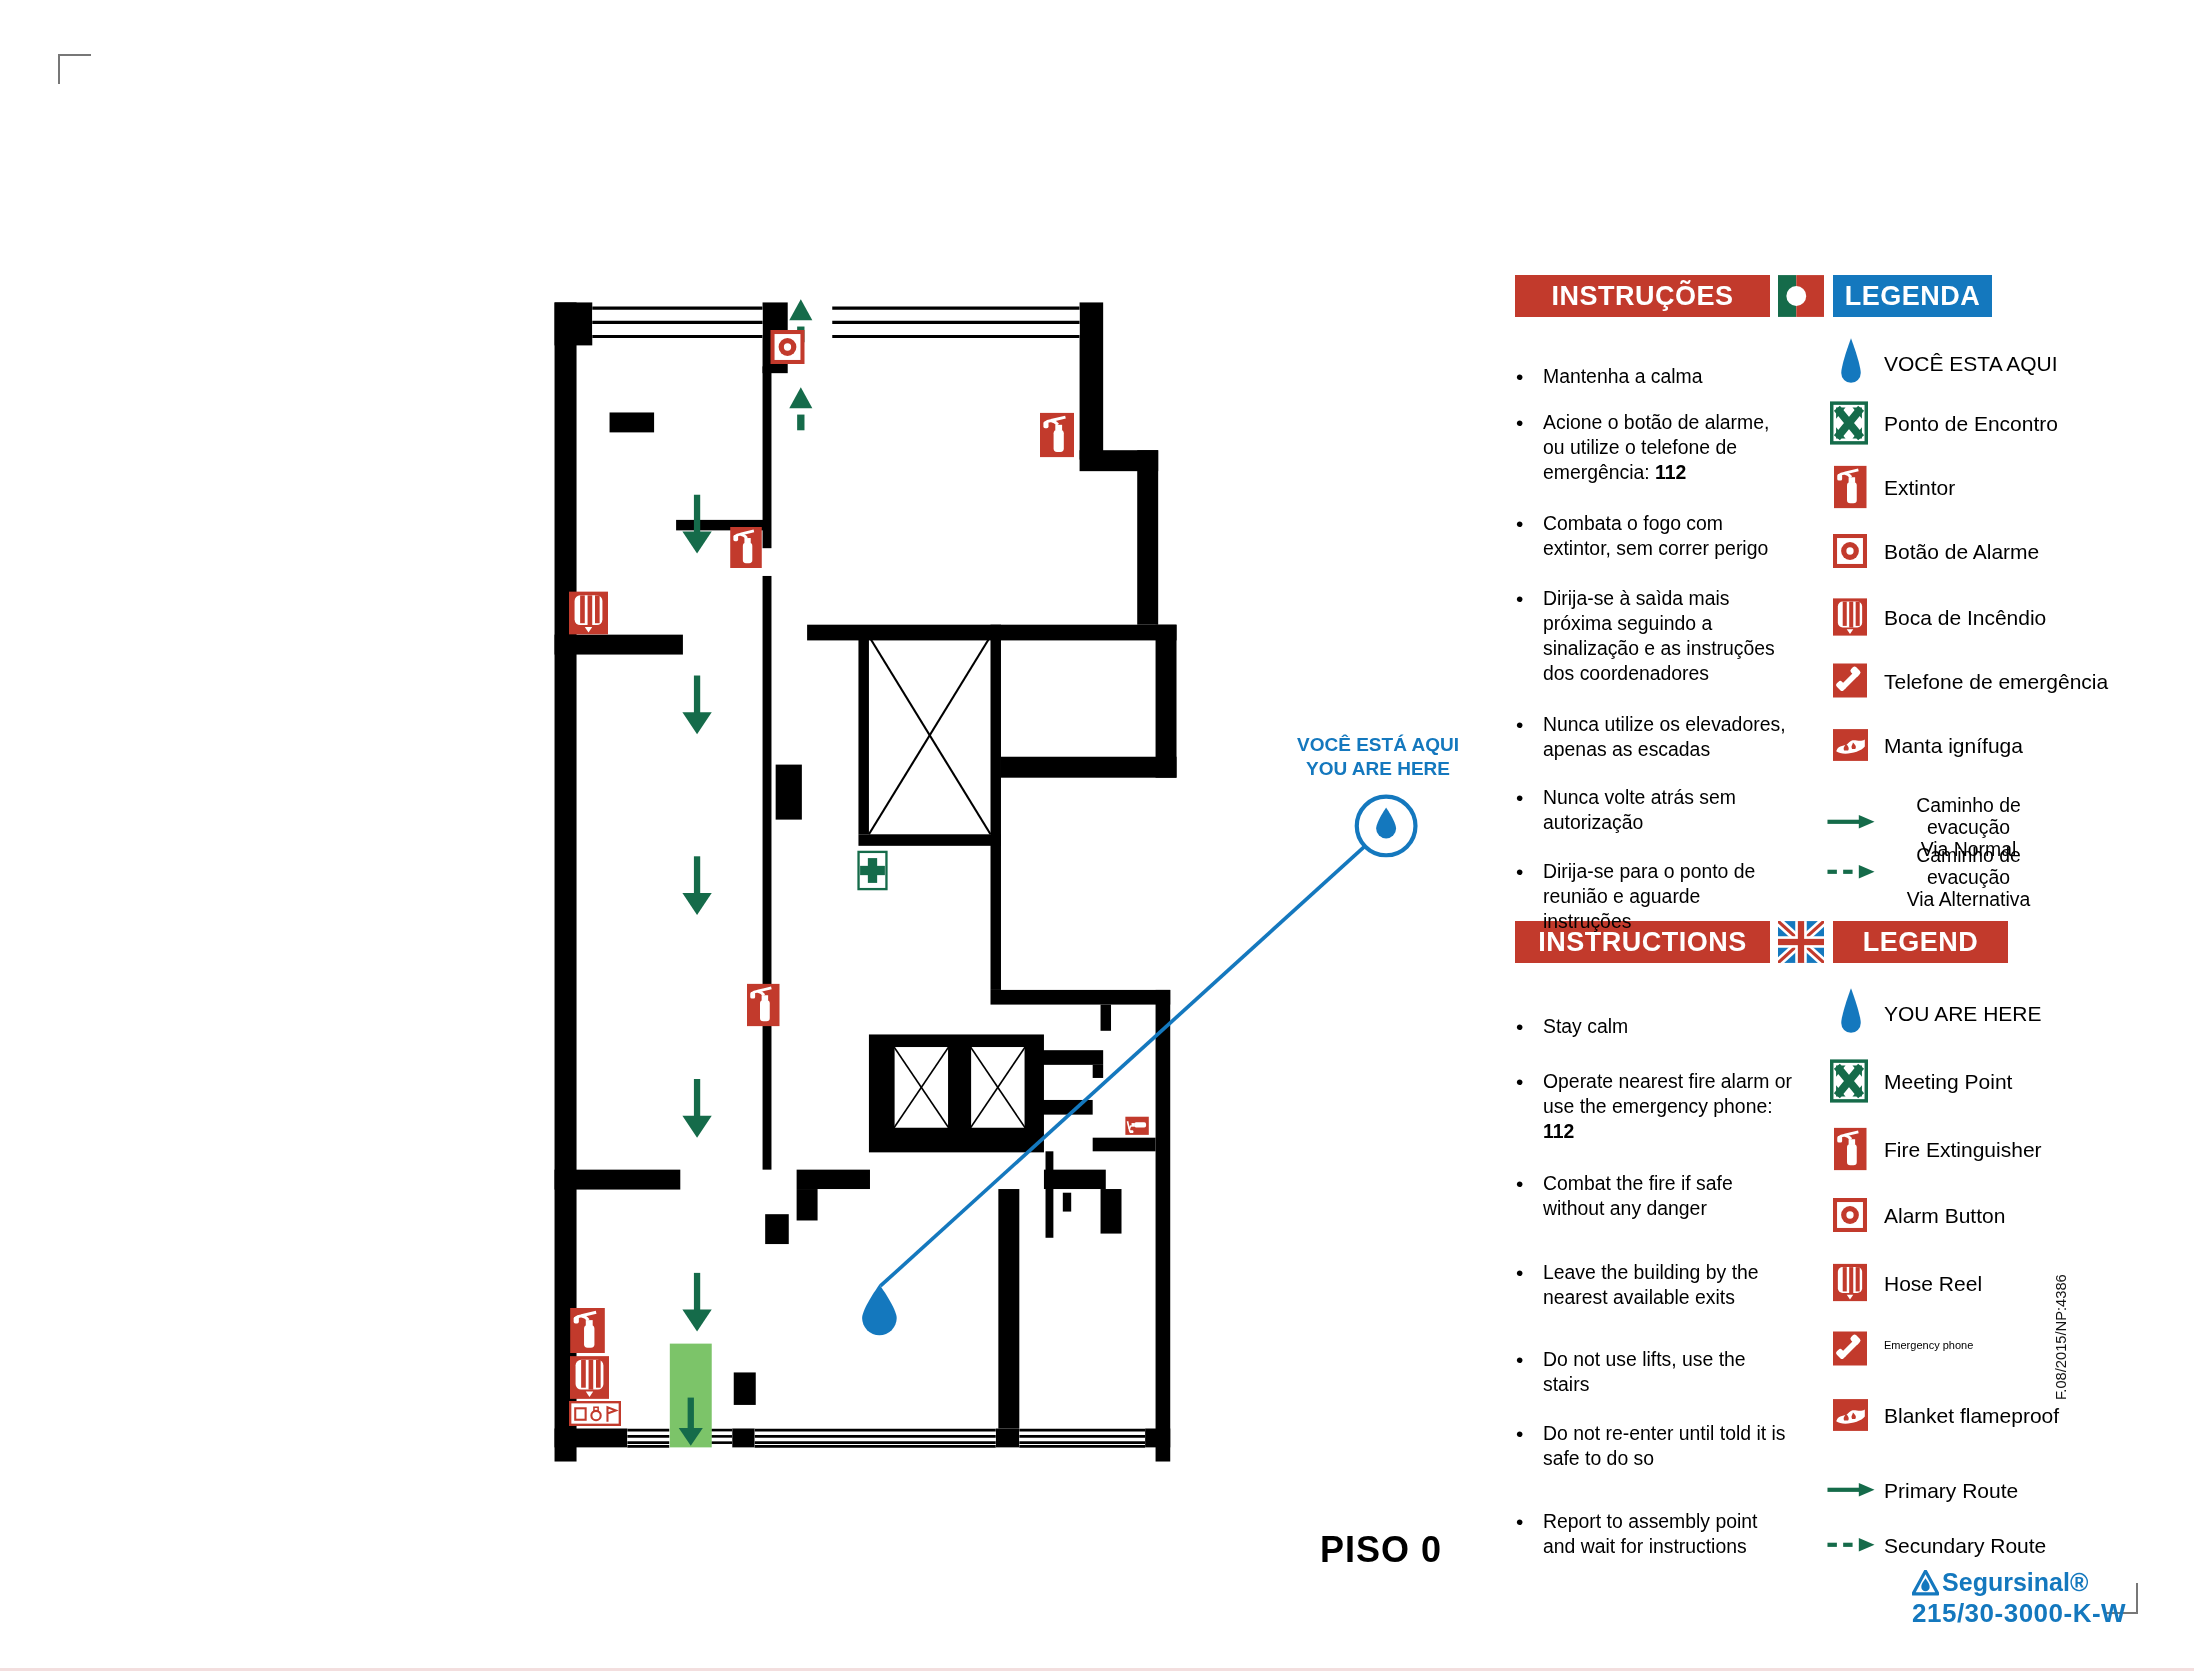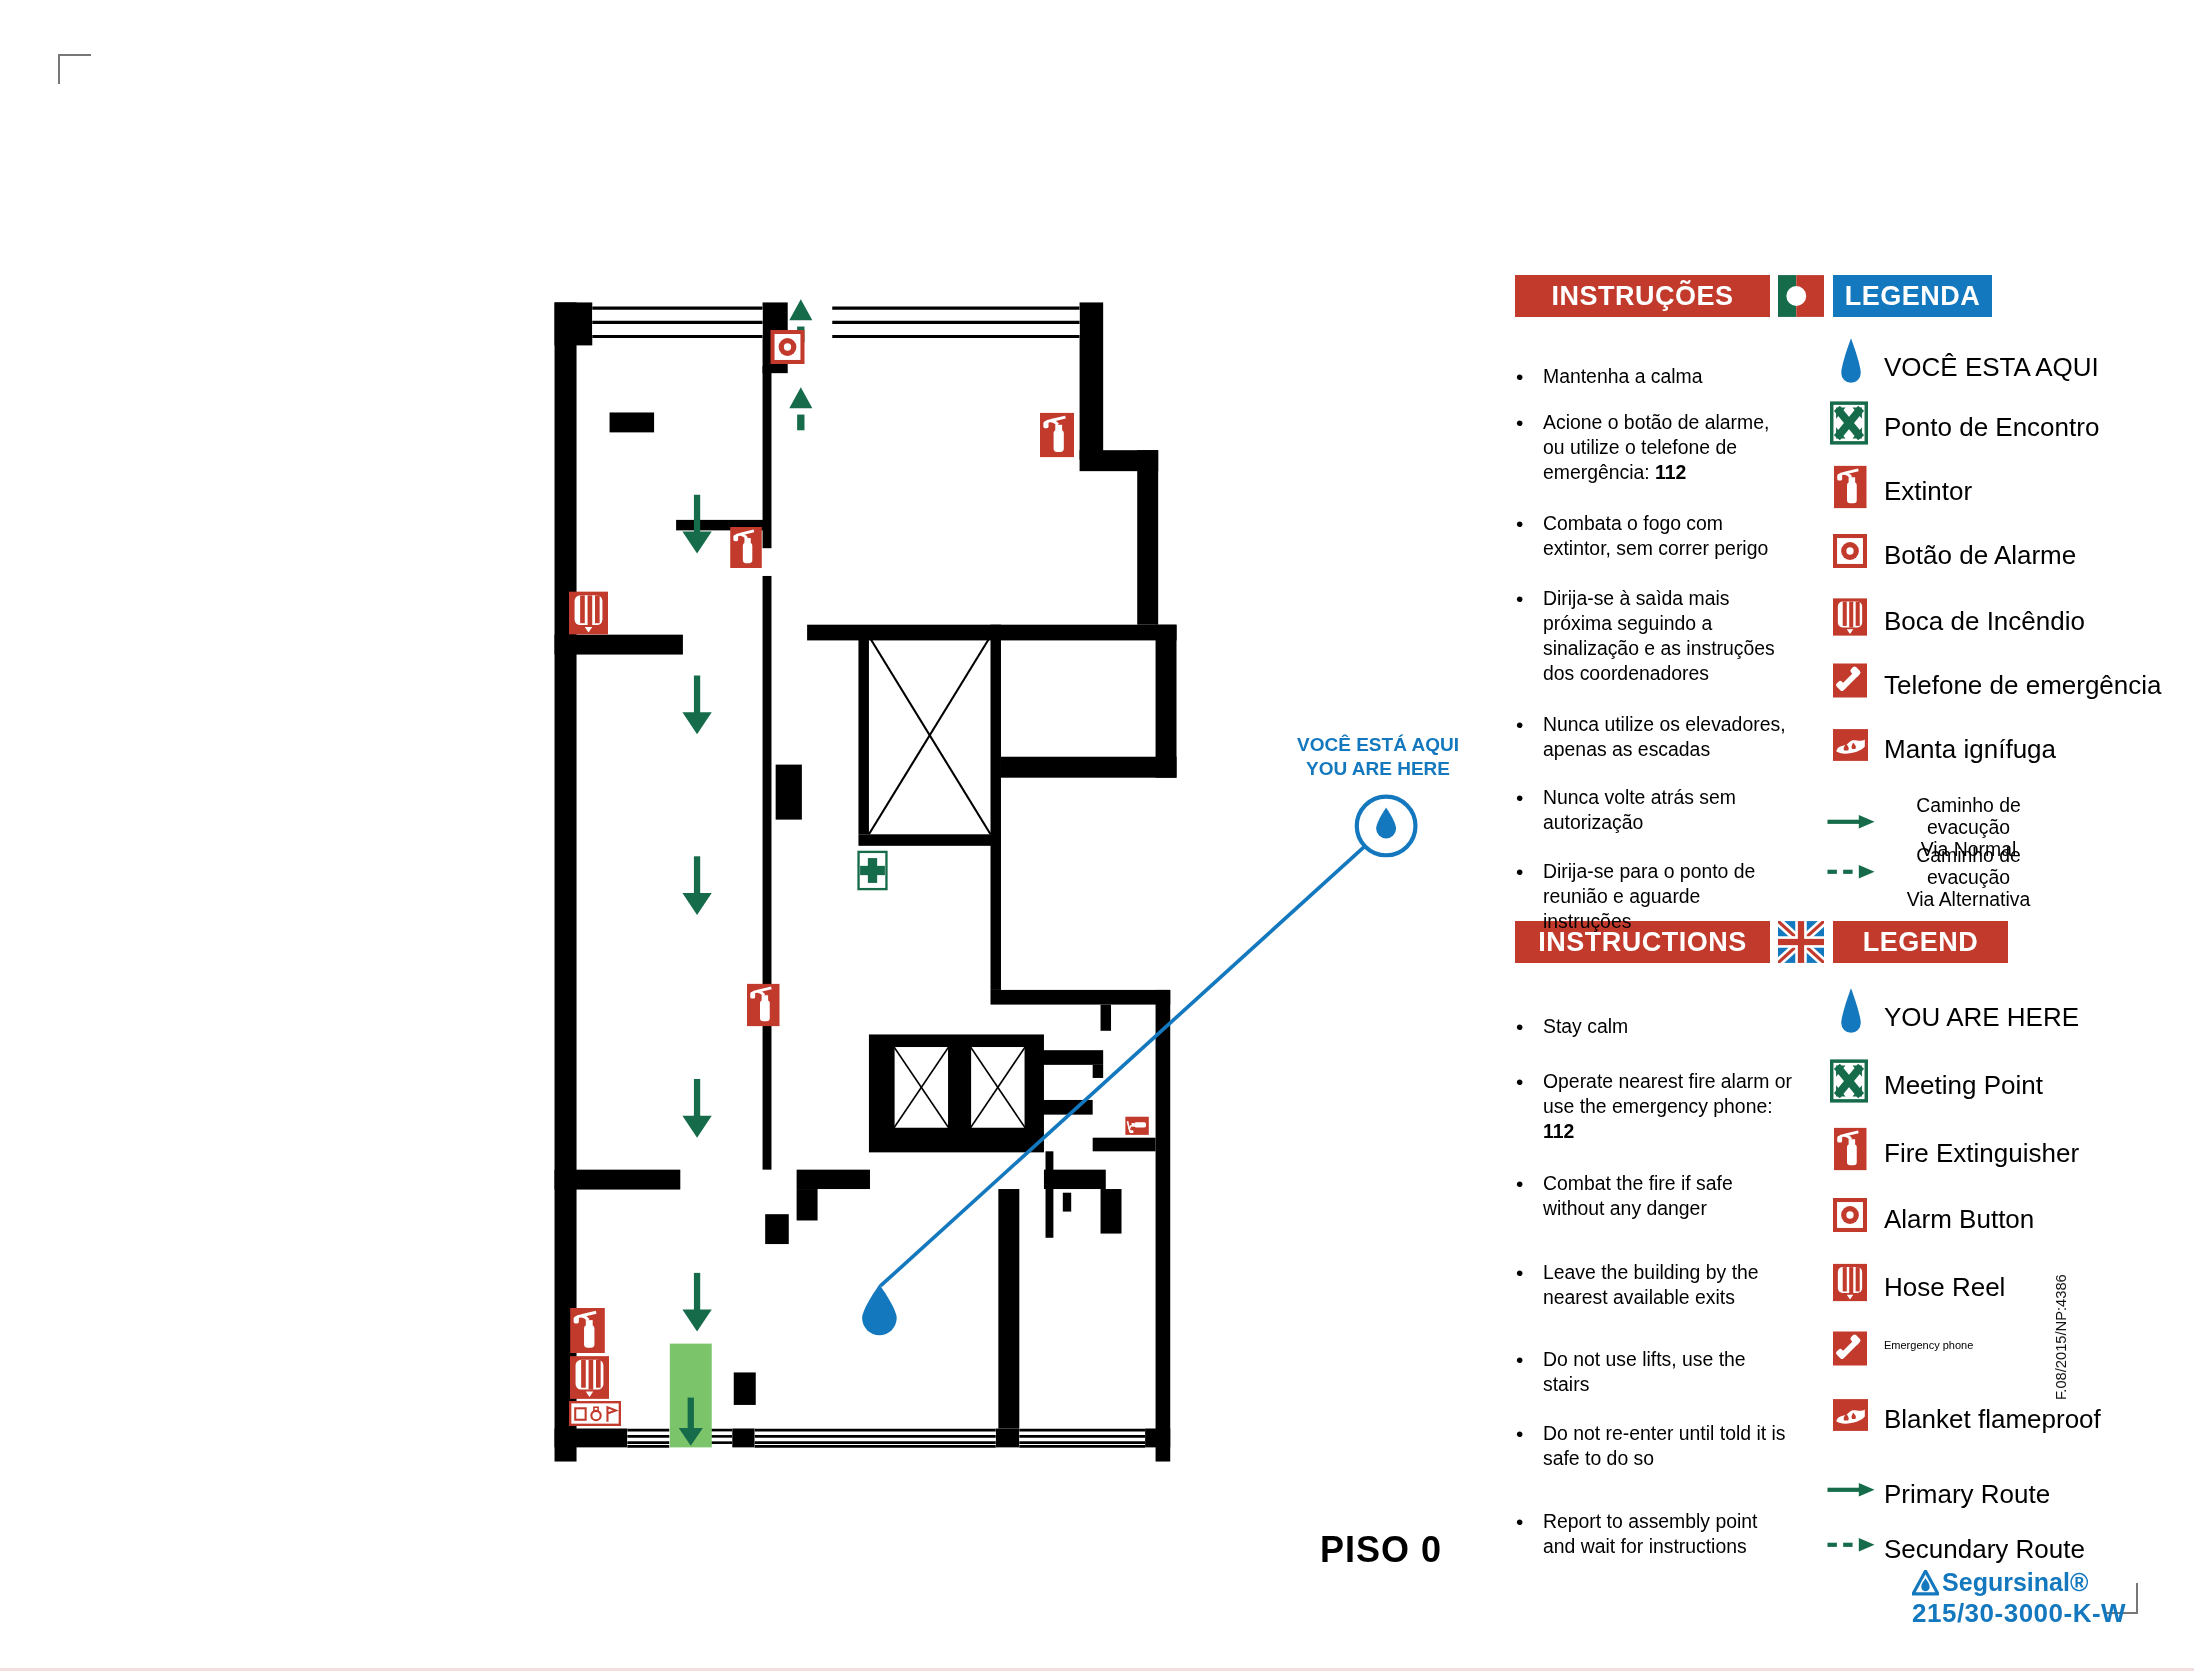--- a/index.html
+++ b/index.html
@@ -13,21 +13,21 @@
   .abs{position:absolute;}
   .titlebar{background:var(--green-dark);color:#fff;display:flex;align-items:center;justify-content:center;
     font-weight:bold;font-size:55px;letter-spacing:1px;white-space:nowrap;}
   .secbar{color:#fff;font-weight:bold;font-size:27px;display:flex;align-items:center;justify-content:center;letter-spacing:0.5px;}
   .secbar.red{background:var(--red);}
   .secbar.blue{background:var(--blue);}
   .instr-row{position:absolute;display:flex;}
   .instr-bullet{font-size:21px;line-height:25px;width:27px;color:var(--ink);}
   .instr-text{font-size:19.4px;line-height:25px;color:var(--ink);width:251px;}
   .instr-text b{font-weight:bold;}
-  .leg-label{font-size:26px;color:var(--ink);white-space:nowrap;}
+  .leg-label{font-size:21px;color:var(--ink);white-space:nowrap;}
   .leg-label.small{font-size:11px;}
   .leg-label2{font-size:19.4px;color:var(--ink);text-align:center;line-height:22px;width:189px;}
   .callout{color:var(--blue);font-size:19px;line-height:24px;font-weight:bold;text-align:center;width:220px;}
   .piso{font-weight:bold;font-size:36px;color:var(--ink);letter-spacing:1px;}
   .vref{font-size:14.7px;color:#111;transform:rotate(-90deg);transform-origin:left bottom;white-space:nowrap;}
   .brandname{color:var(--blue);font-size:25px;font-weight:bold;letter-spacing:0px;}
   .brandnum{color:var(--blue);font-size:26px;font-weight:bold;letter-spacing:0.5px;}
   svg{display:block;}
   .cropline{background:var(--mark);}
   .pinkstrip{background:var(--pink);}

